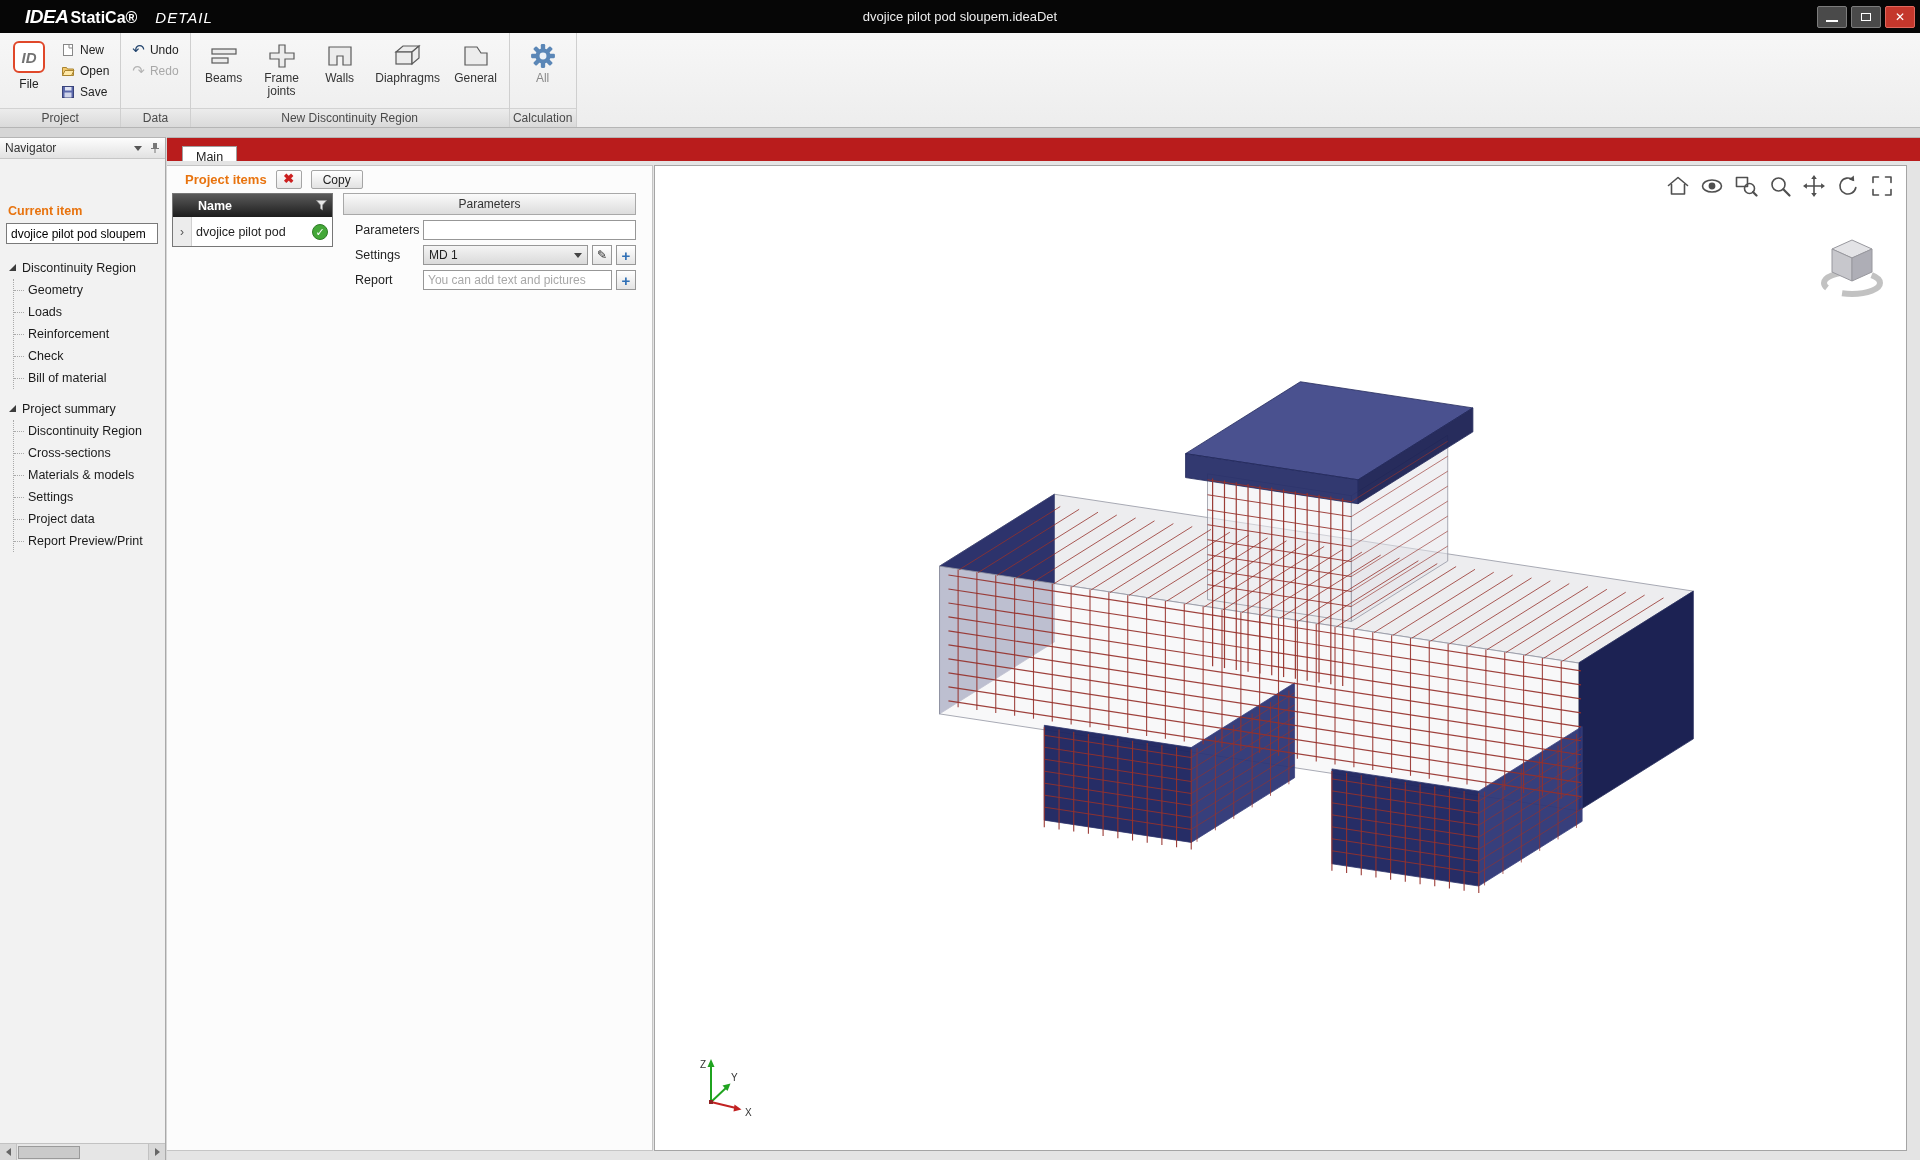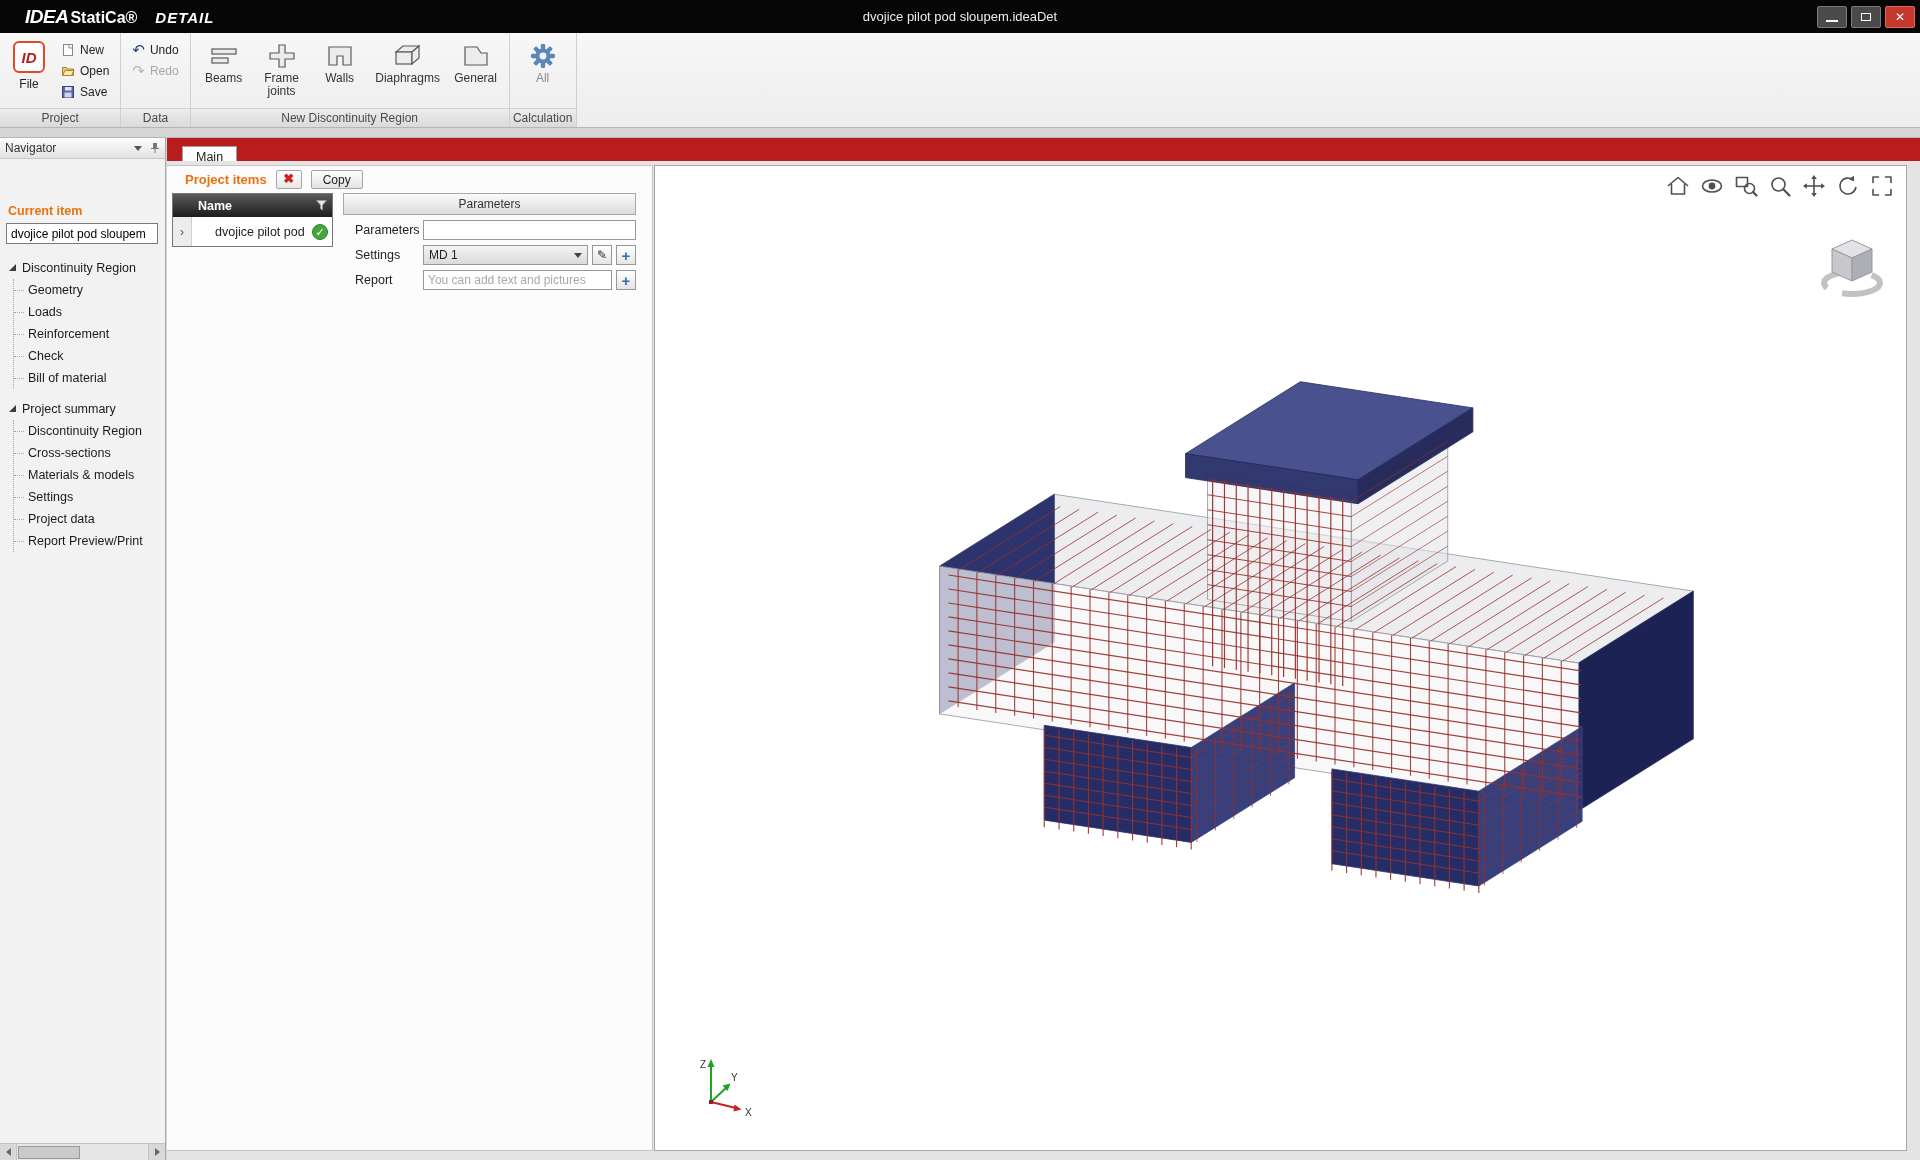--- a/index.html
+++ b/index.html
@@ -4,35 +4,35 @@
 <style>
   *{margin:0;padding:0;box-sizing:border-box;}
   html,body{width:1920px;height:1160px;}
   body{font-family:"Liberation Sans",sans-serif;font-size:12px;color:#222;background:#d6d6d6;position:relative;overflow:hidden;}
 
   
   .titlebar{position:absolute;left:0;top:0;width:100%;height:33px;background:#060606;display:flex;align-items:center;color:#fff;}
   .logo{margin-left:25px;display:flex;align-items:baseline;z-index:2;}
   .logo-idea{font-weight:bold;font-style:italic;font-size:19px;letter-spacing:-0.5px;}
   .logo-statica{font-weight:bold;font-size:16px;margin-left:2px;}
-  .logo-module{font-style:italic;font-weight:bold;font-size:15px;margin-left:18px;letter-spacing:1px;}
+  .logo-module{font-style:italic;font-weight:normal;font-size:15px;margin-left:18px;letter-spacing:1px;}
   .win-title{position:absolute;left:0;right:0;text-align:center;font-size:13px;color:#ededed;}
   .winbtns{margin-left:auto;display:flex;gap:4px;margin-right:5px;z-index:2;}
   .winbtn{width:30px;height:22px;background:#4a4a4a;border:1px solid #7c7c7c;border-radius:2px;color:#fff;display:flex;align-items:center;justify-content:center;font-size:12px;cursor:pointer;}
   .winbtn.close{background:#c4372c;border-color:#e0675d;}
   .glyph-min{width:12px;height:2px;background:#fff;margin-top:9px;}
   .glyph-max{width:10px;height:8px;border:1.5px solid #fff;}
 
   
   .ribbon{position:absolute;left:0;top:33px;width:100%;height:95px;background:linear-gradient(#f7f7f7,#ededed);border-bottom:1px solid #b5b5b5;display:flex;align-items:stretch;}
   .rgroup{display:flex;flex-direction:column;border-right:1px solid #cfcfcf;}
   .rgroup-body{flex:1;display:flex;align-items:flex-start;padding:4px 7px 0 7px;gap:6px;}
   .rgroup-label{height:19px;line-height:18px;text-align:center;font-size:12px;color:#4a4a4a;background:linear-gradient(#ececec,#dadada);border-top:1px solid #d2d2d2;}
   .file-btn{width:44px;display:flex;flex-direction:column;align-items:center;padding-top:4px;cursor:pointer;}
-  .id-icon{width:32px;height:32px;border:2px solid #e0482a;border-radius:6px;background:#fff;color:#b91c1c;font-weight:bold;font-style:italic;font-size:15px;display:flex;align-items:center;justify-content:center;}
+  .id-icon{width:32px;height:32px;border:2px solid #e0482a;border-radius:6px;background:#fff;color:#737373;font-weight:bold;font-style:italic;font-size:15px;display:flex;align-items:center;justify-content:center;}
   .file-btn span{margin-top:4px;font-size:12px;}
   .vstack{display:flex;flex-direction:column;justify-content:flex-start;gap:3px;padding-top:4px;}
   .sbtn{display:flex;align-items:center;gap:5px;font-size:12px;height:18px;padding:0 4px;cursor:pointer;white-space:nowrap;}
   .sbtn.disabled{color:#a8a8a8;}
   .glyph-arrow{font-size:15px;line-height:14px;color:#23456e;}
   .glyph-arrow.gray{color:#b4b4b4;}
   .bigbtn{width:52px;display:flex;flex-direction:column;align-items:center;text-align:center;font-size:12px;line-height:13px;padding-top:3px;cursor:pointer;color:#333;}
   .bigbtn .icon{height:32px;display:flex;align-items:center;justify-content:center;}
   .bigbtn.wide{width:72px;}
 
@@ -65,21 +65,21 @@
   
   .pi-header{position:absolute;left:18px;top:4px;display:flex;align-items:center;gap:9px;}
   .pi-title{color:#e8730e;font-weight:bold;font-size:13px;}
   .btn-delete{width:26px;height:19px;background:linear-gradient(#fff,#e7e7e7);border:1px solid #a5a5a5;border-radius:2px;color:#cc2020;font-weight:bold;font-size:13px;line-height:16px;text-align:center;cursor:pointer;}
   .btn-copy{height:19px;background:linear-gradient(#fff,#e2e2e2);border:1px solid #a5a5a5;border-radius:2px;padding:0 11px;font-size:12px;display:flex;align-items:center;cursor:pointer;}
   .pi-table{position:absolute;left:5px;top:27px;width:161px;border:1px solid #777;background:#fff;}
   .pi-thead{height:23px;background:linear-gradient(#5a5a5a,#1d1d1d);color:#fff;display:flex;align-items:center;font-weight:bold;font-size:12.5px;padding-left:25px;position:relative;cursor:pointer;}
   .funnel{position:absolute;right:5px;top:6px;}
   .pi-row{height:29px;display:flex;align-items:center;cursor:pointer;}
   .row-expander{width:19px;align-self:stretch;background:#ececec;border-right:1px solid #d0d0d0;display:flex;align-items:center;justify-content:center;color:#555;font-size:12px;cursor:pointer;}
-  .row-name{flex:1;padding-left:23px;font-size:12.5px;white-space:nowrap;overflow:hidden;}
+  .row-name{flex:1;padding-left:4px;font-size:12.5px;white-space:nowrap;overflow:hidden;}
   .row-status{width:24px;display:flex;justify-content:center;}
   .check-circle{width:16px;height:16px;border-radius:50%;background:#44a838;border:1px solid #2f7d27;color:#fff;font-size:11px;line-height:14px;text-align:center;}
 
   
   .params{position:absolute;left:176px;top:27px;width:293px;}
   .params-header{height:22px;background:linear-gradient(#fafafa,#dcdcdc);border:1px solid #a8a8a8;text-align:center;font-size:12px;color:#333;line-height:21px;}
   .param-row{display:flex;align-items:center;margin-top:5px;gap:4px;}
   .param-label{width:76px;font-size:12.5px;padding-left:12px;flex-shrink:0;}
   .param-input{flex:1;height:20px;border:1px solid #979797;background:#fff;font-size:12px;padding:0 4px;font-family:"Liberation Sans",sans-serif;min-width:0;}
   .param-input::placeholder{color:#a8a8a8;}

